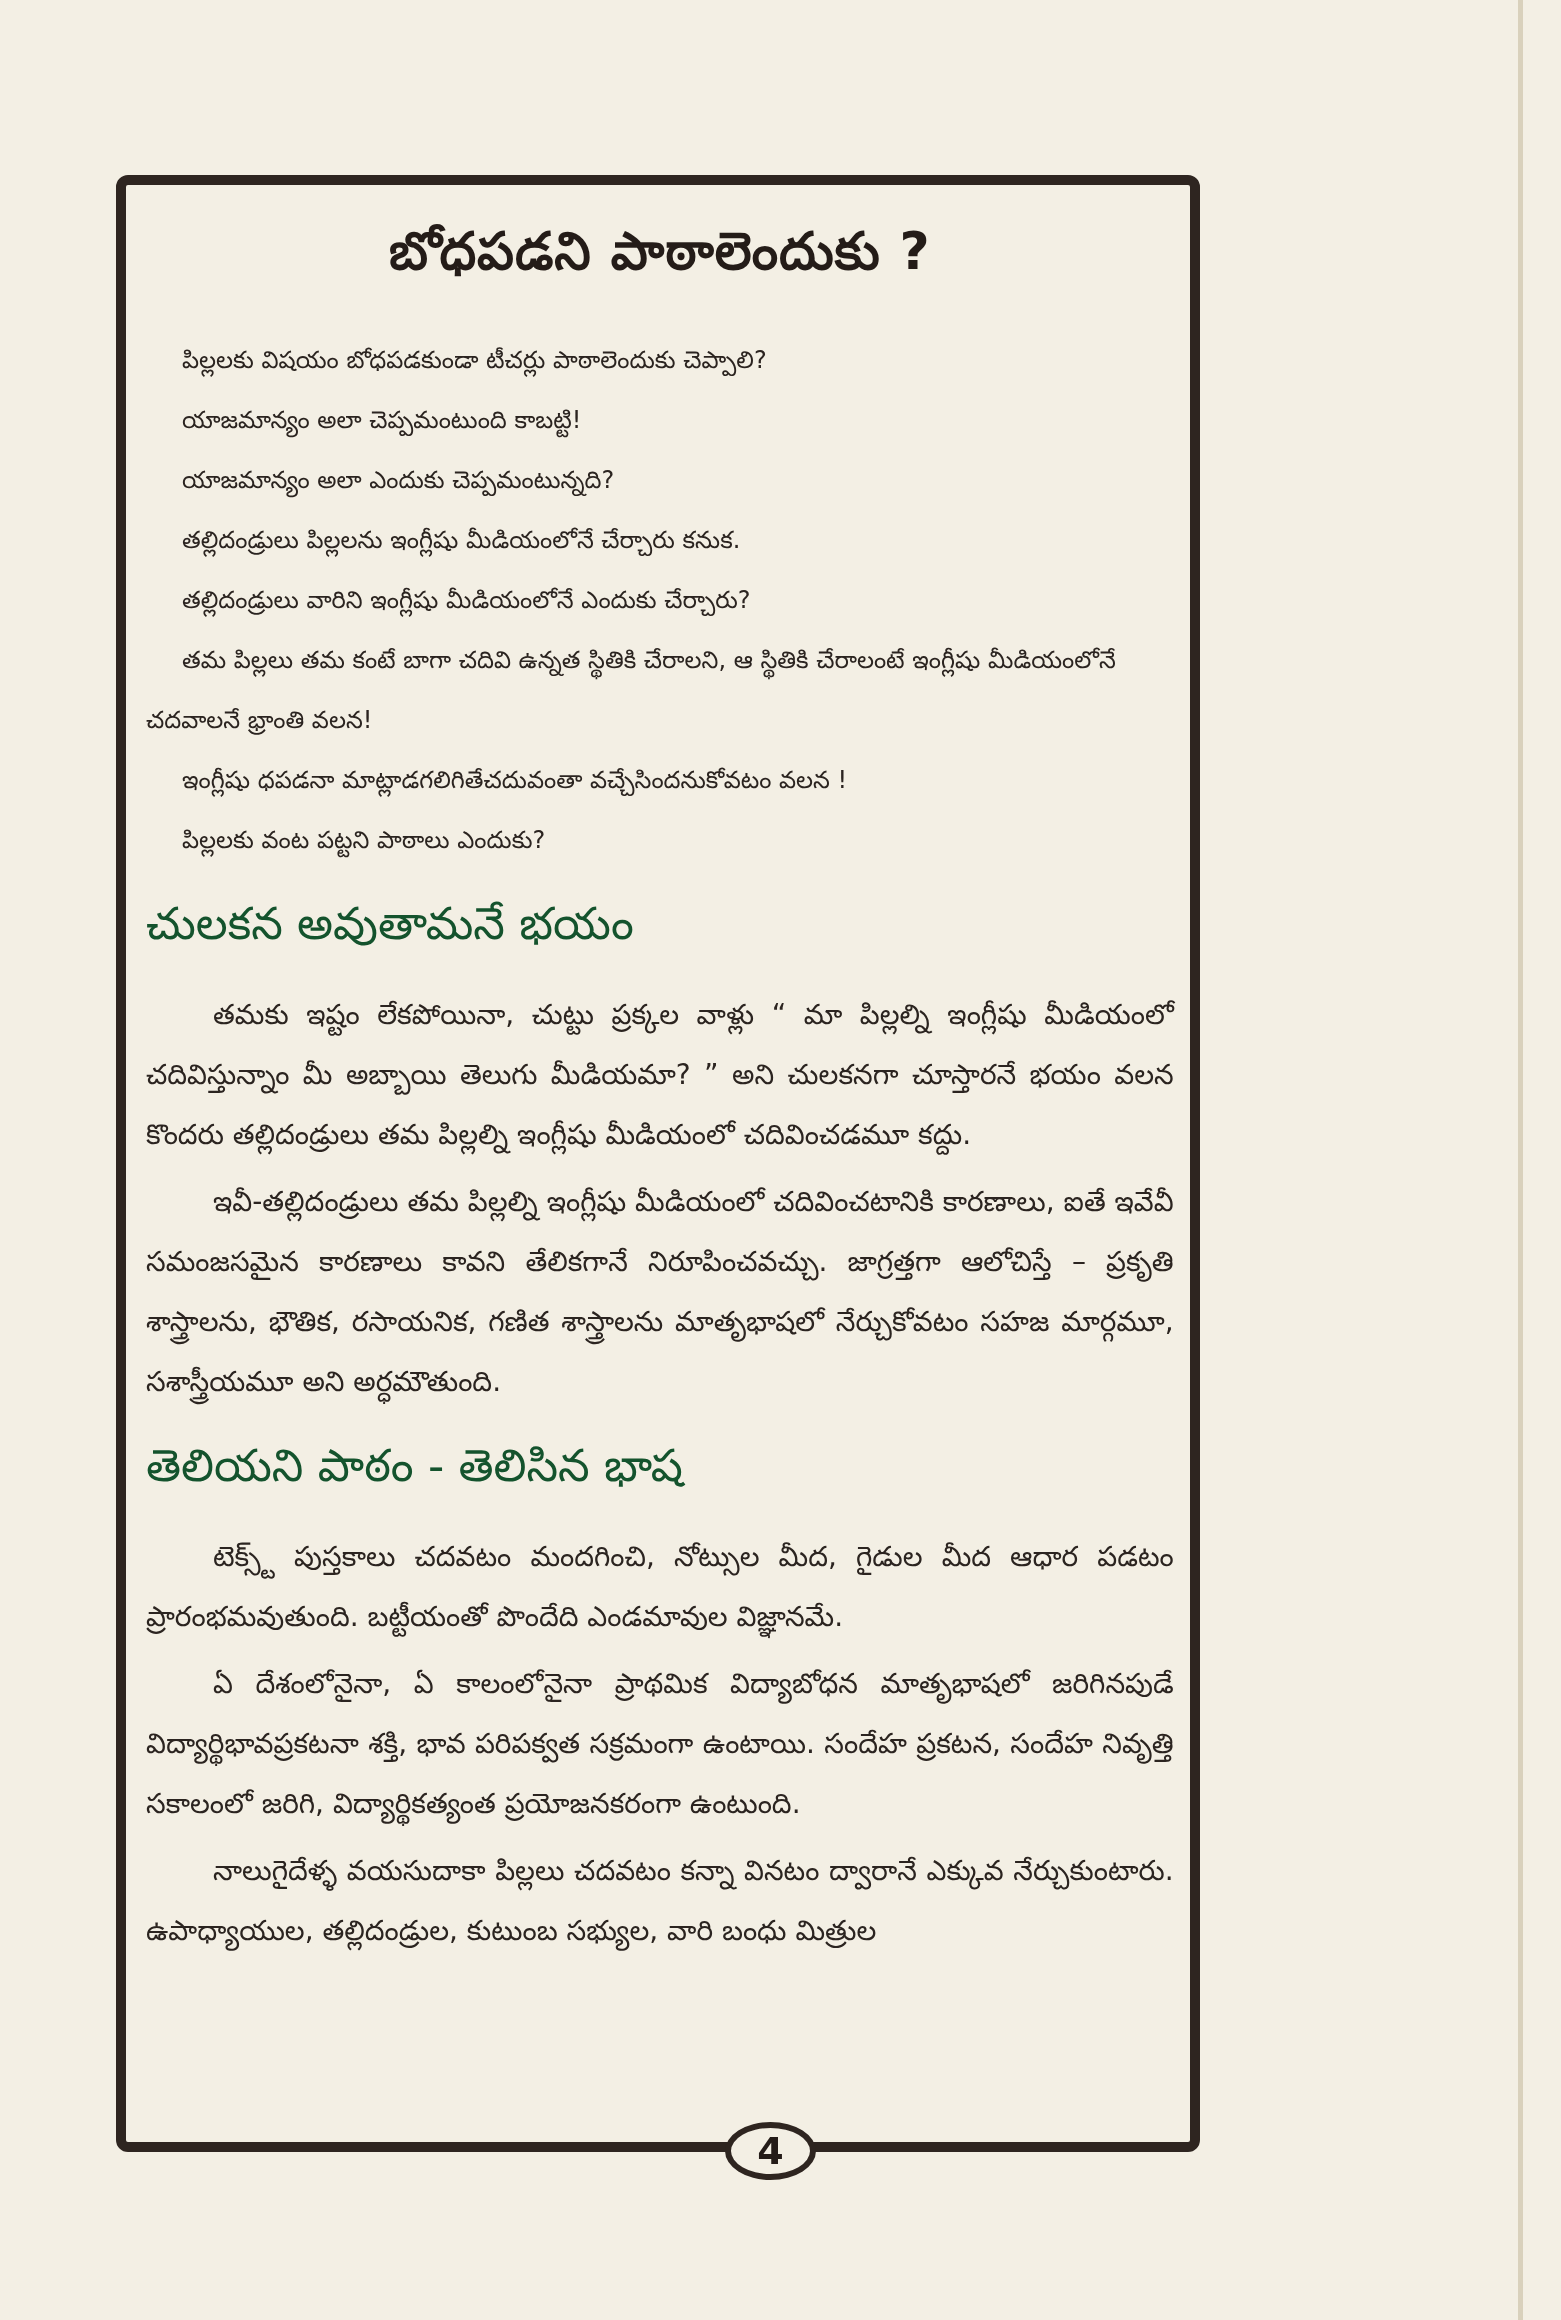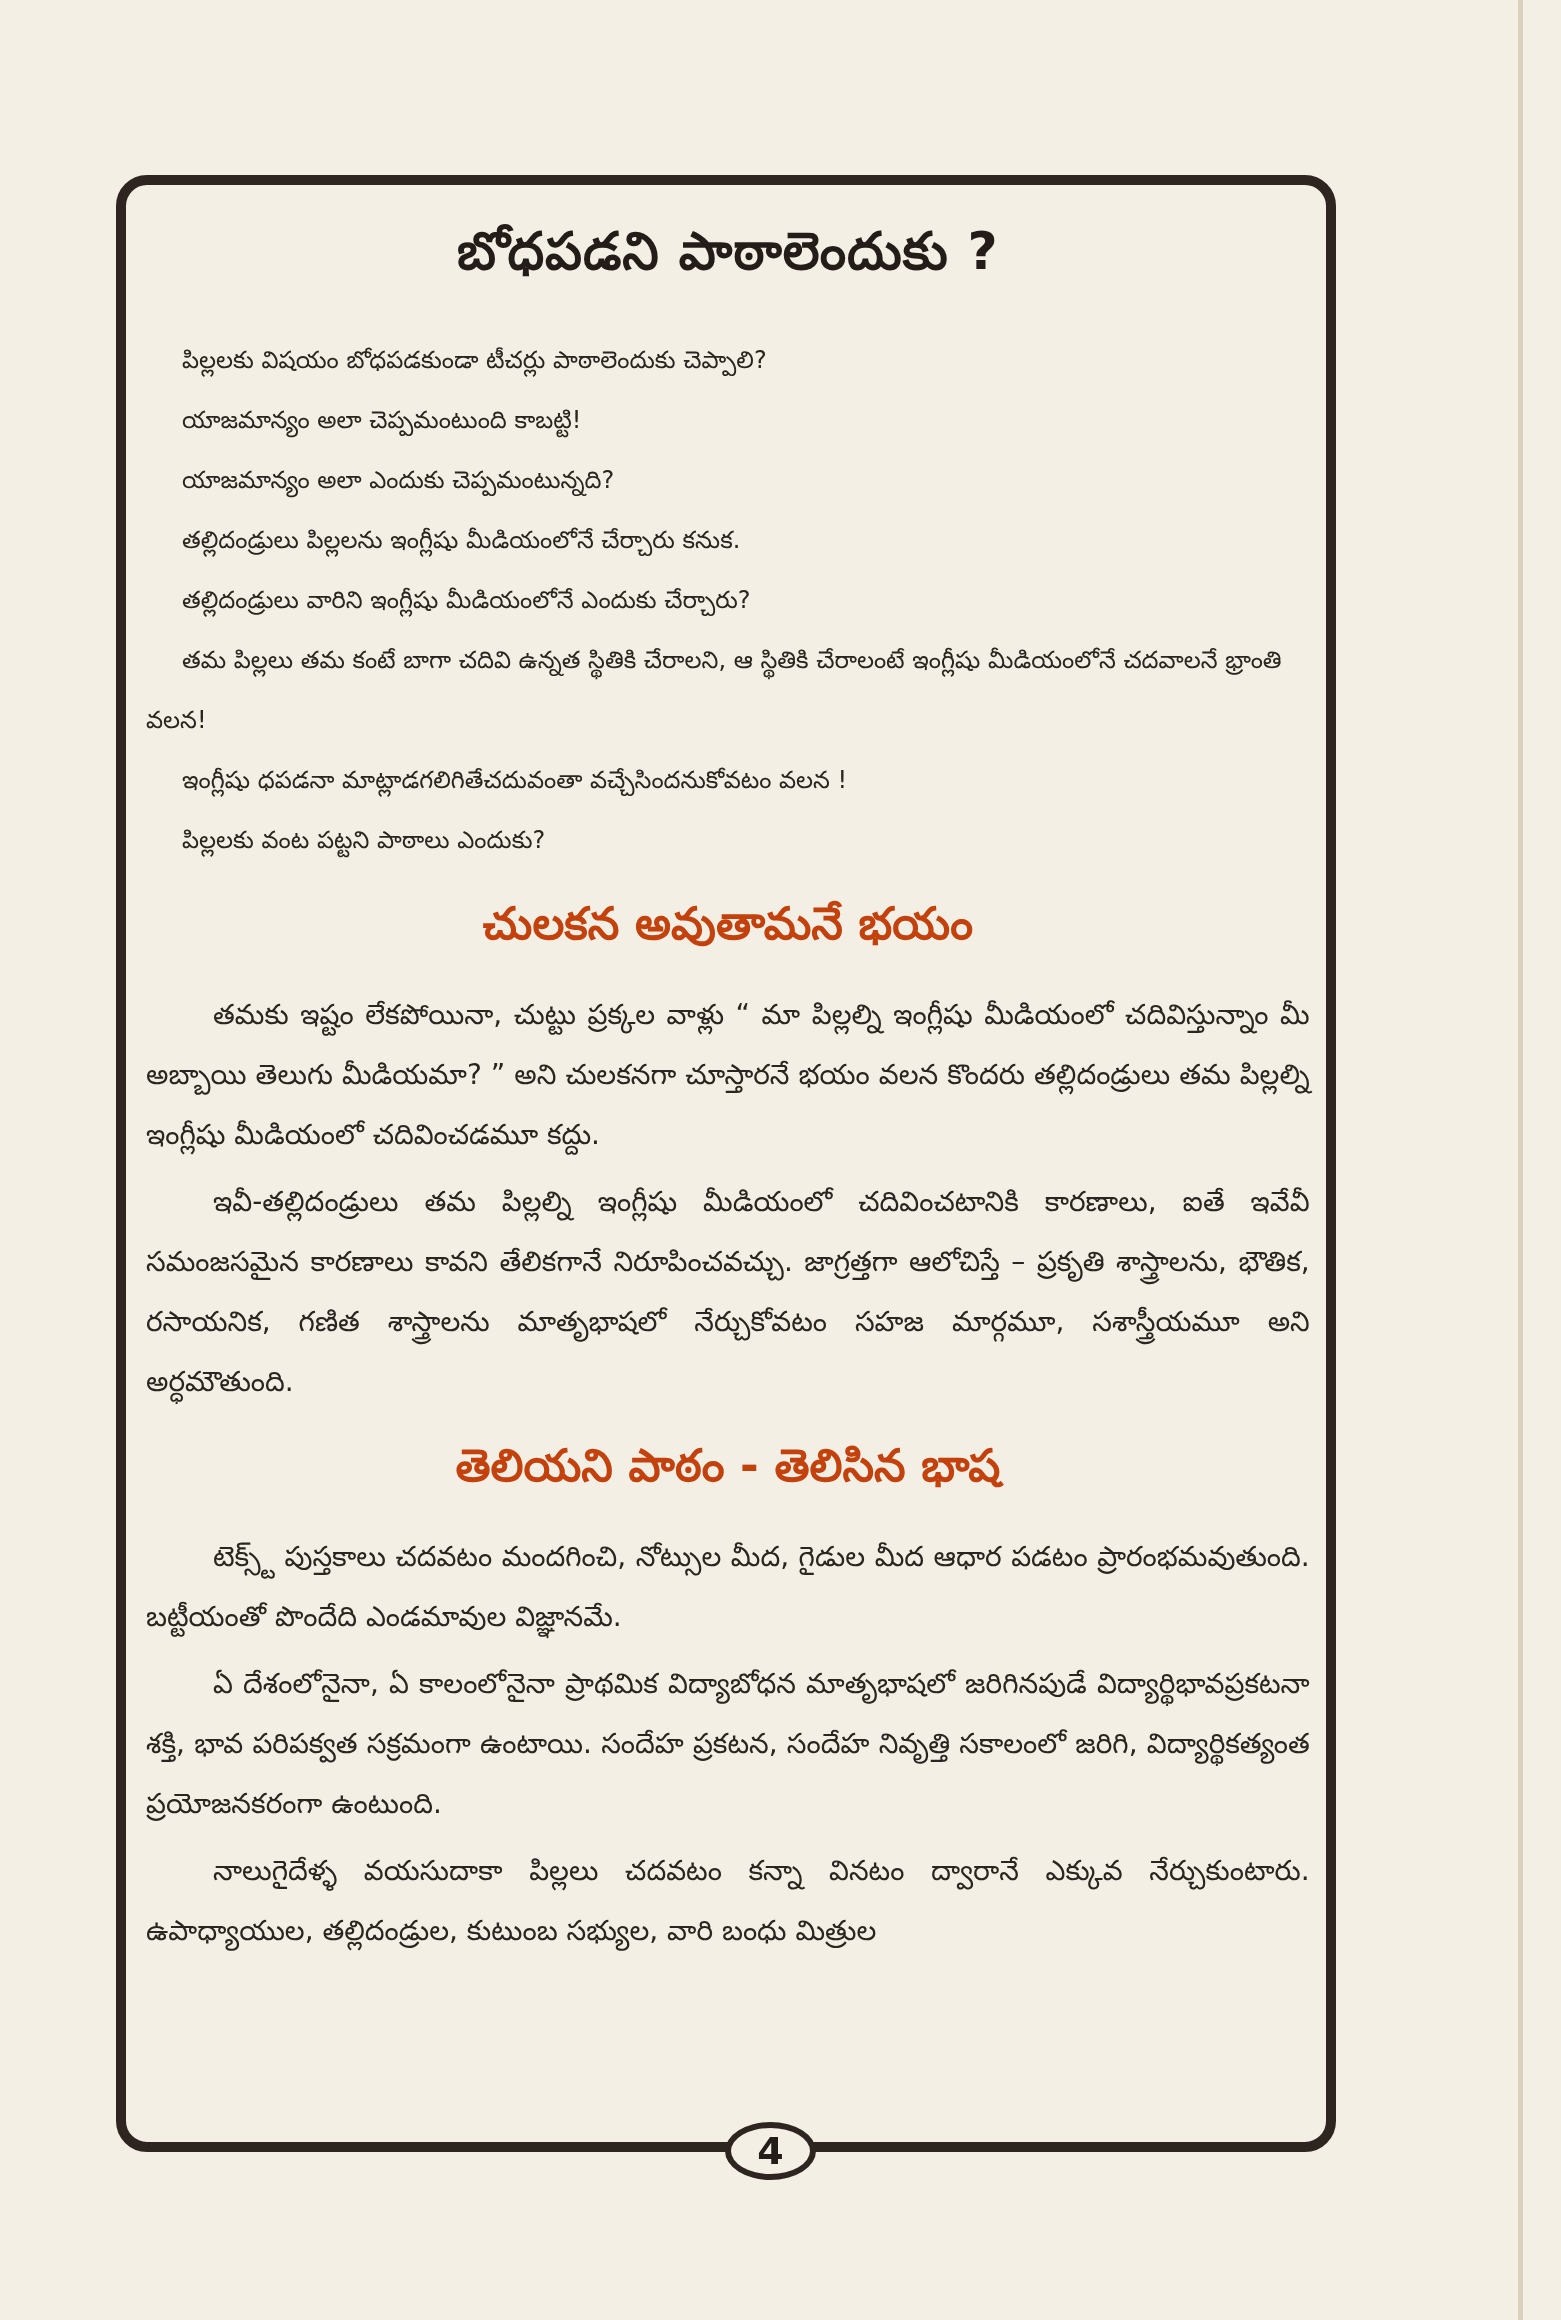--- a/index.html
+++ b/index.html
@@ -22,25 +22,25 @@
     left: 1518px;
     top: 0;
     width: 4.5px;
     height: 2320px;
     background: #d9d1bc;
   }
   .frame {
     position: absolute;
     left: 116px;
     top: 175px;
-    width: 1220px;
+    width: 1084px;
     height: 1977px;
     box-sizing: border-box;
     border: 10px solid #2e2520;
-    border-radius: 31px;
+    border-radius: 12px;
     background: #f3efe4;
   }
   .content {
     position: absolute;
     left: 9px;
     top: 7.3px;
     right: 7.3px;
     bottom: 7.3px;
     padding: 12.7px 9px 0 11px;
     overflow: hidden;
@@ -55,24 +55,24 @@
   }
   .dialogue p {
     font-size: 24px;
     line-height: 60px;
     margin: 0;
     text-indent: 36px;
     color: #2b2420;
   }
   .section-heading {
     font-size: 45px;
-    font-weight: bold;
-    text-align: center;
+    font-weight: normal;
+    text-align: left;
     margin: 27px 0 23.6px 0;
-    color: #c2410c;
+    color: #14532d;
   }
   .body-para {
     font-size: 28px;
     line-height: 60px;
     margin: 0 0 7.3px 0;
     text-align: justify;
     text-indent: 67px;
     color: #2b2420;
   }
   .page-number-oval {

